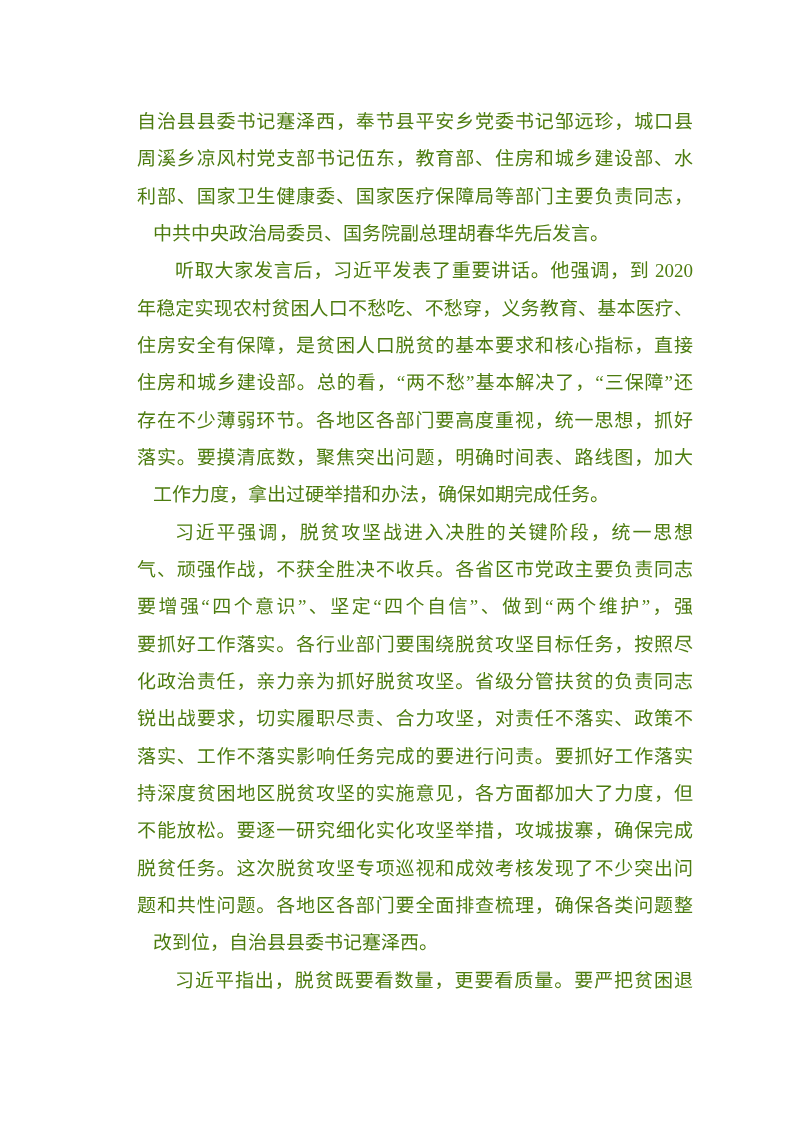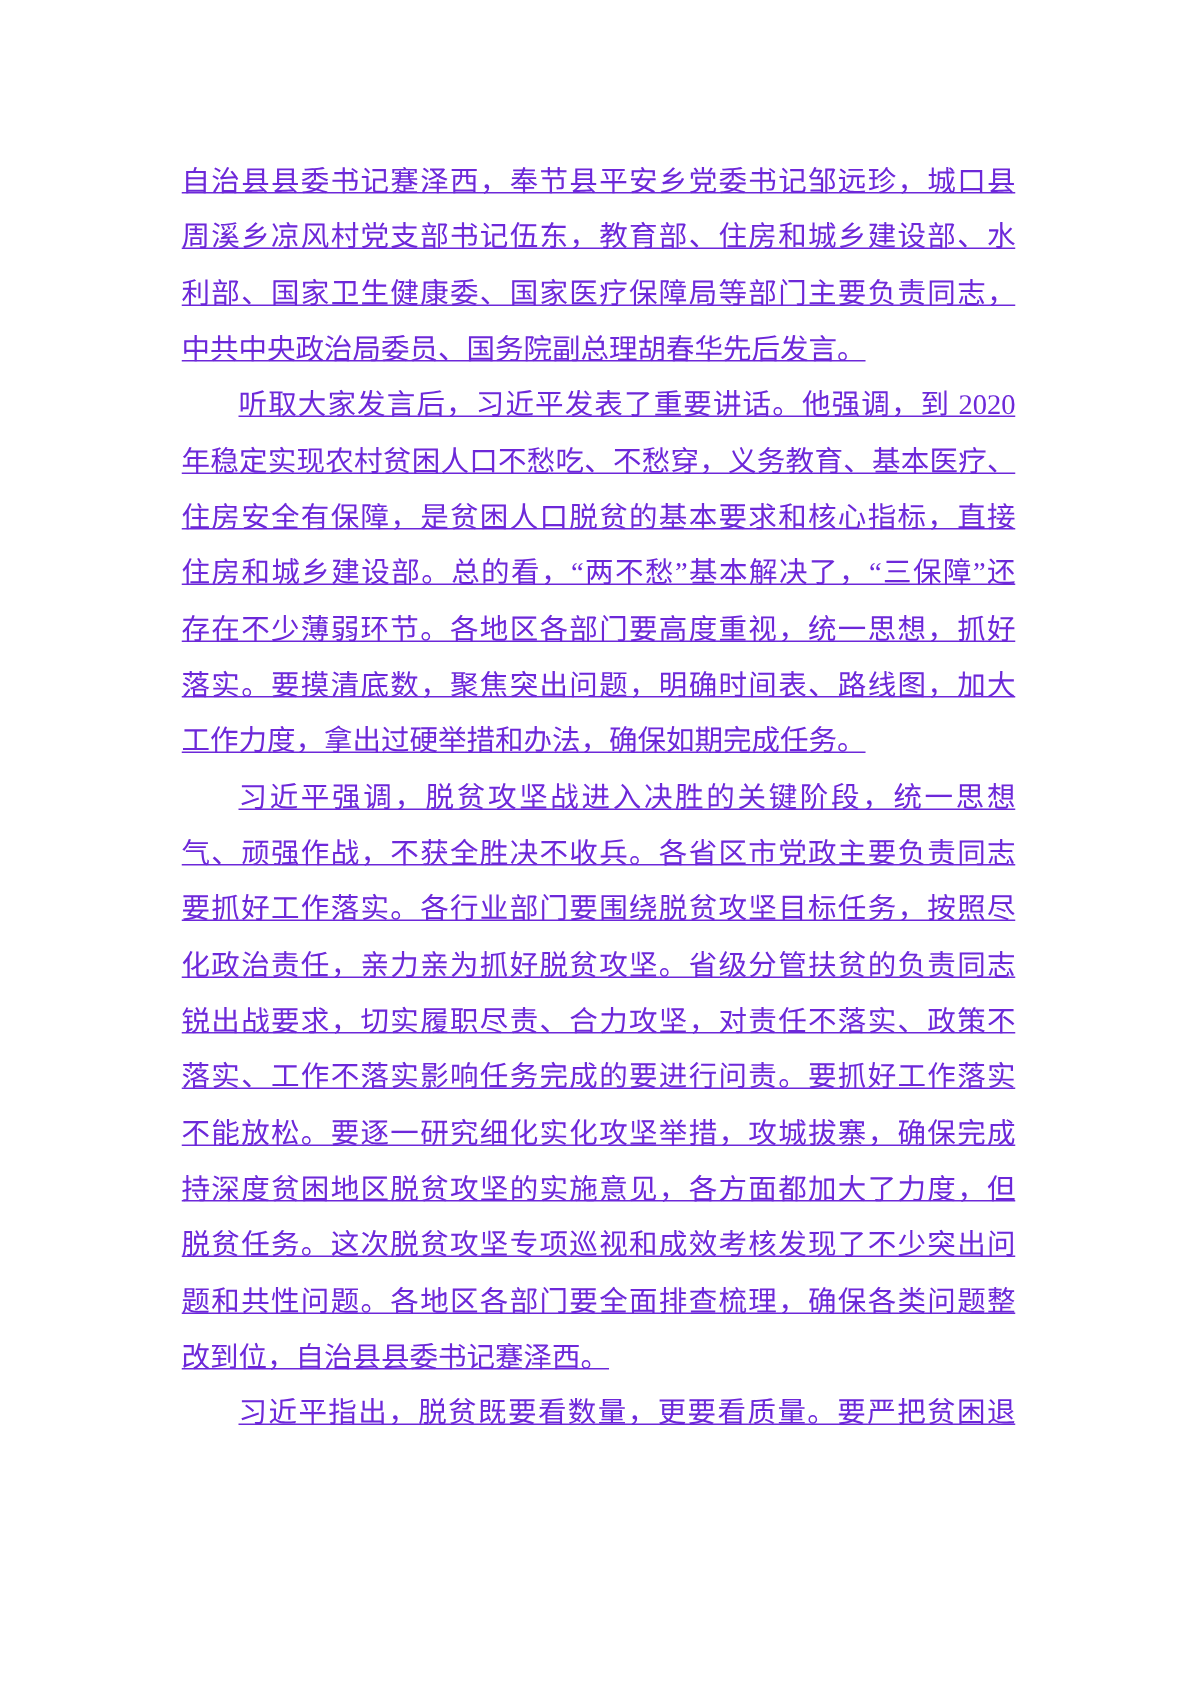--- a/index.html
+++ b/index.html
@@ -10,65 +10,66 @@
   .page {
     position: relative;
     width: 793px;
     height: 1122px;
     background: #ffffff;
     overflow: hidden;
     font-family: "Liberation Serif", "DejaVu Serif", serif;
   }
   .text-block {
     position: absolute;
-    left: 121px;
+    left: 137px;
     top: 103px;
     width: 556px;
-    color: #6d28d9;
+    color: #4d7c0f;
     font-size: 19px;
-    text-decoration: underline;
   }
   .line {
     line-height: 37.33px;
     height: 37.33px;
     white-space: normal;
     text-align: justify;
     text-align-last: justify;
     overflow: hidden;
   }
   .line.indent {
     text-indent: 2em;
   }
   .line.para-end {
     text-align: center;
     text-align-last: left;
+    margin-left: 16px;
   }
 </style>
 </head>
 <body>
 
 <div class="page">
   <div class="text-block" id="text-block">
       <div class="line">自治县县委书记蹇泽西，奉节县平安乡党委书记邹远珍，城口县</div>
       <div class="line">周溪乡凉风村党支部书记伍东，教育部、住房和城乡建设部、水</div>
       <div class="line">利部、国家卫生健康委、国家医疗保障局等部门主要负责同志，</div>
       <div class="line para-end">中共中央政治局委员、国务院副总理胡春华先后发言。</div>
       <div class="line indent">听取大家发言后，习近平发表了重要讲话。他强调，到 2020</div>
       <div class="line">年稳定实现农村贫困人口不愁吃、不愁穿，义务教育、基本医疗、</div>
       <div class="line">住房安全有保障，是贫困人口脱贫的基本要求和核心指标，直接</div>
       <div class="line">住房和城乡建设部。总的看，“两不愁”基本解决了，“三保障”还</div>
       <div class="line">存在不少薄弱环节。各地区各部门要高度重视，统一思想，抓好</div>
       <div class="line">落实。要摸清底数，聚焦突出问题，明确时间表、路线图，加大</div>
       <div class="line para-end">工作力度，拿出过硬举措和办法，确保如期完成任务。</div>
       <div class="line indent">习近平强调，脱贫攻坚战进入决胜的关键阶段，统一思想</div>
       <div class="line">气、顽强作战，不获全胜决不收兵。各省区市党政主要负责同志</div>
+      <div class="line">要增强“四个意识”、坚定“四个自信”、做到“两个维护”，强</div>
       <div class="line">要抓好工作落实。各行业部门要围绕脱贫攻坚目标任务，按照尽</div>
       <div class="line">化政治责任，亲力亲为抓好脱贫攻坚。省级分管扶贫的负责同志</div>
       <div class="line">锐出战要求，切实履职尽责、合力攻坚，对责任不落实、政策不</div>
       <div class="line">落实、工作不落实影响任务完成的要进行问责。要抓好工作落实</div>
+      <div class="line">持深度贫困地区脱贫攻坚的实施意见，各方面都加大了力度，但</div>
       <div class="line">不能放松。要逐一研究细化实化攻坚举措，攻城拔寨，确保完成</div>
-      <div class="line">持深度贫困地区脱贫攻坚的实施意见，各方面都加大了力度，但</div>
       <div class="line">脱贫任务。这次脱贫攻坚专项巡视和成效考核发现了不少突出问</div>
       <div class="line">题和共性问题。各地区各部门要全面排查梳理，确保各类问题整</div>
       <div class="line para-end">改到位，自治县县委书记蹇泽西。</div>
       <div class="line indent">习近平指出，脱贫既要看数量，更要看质量。要严把贫困退</div>
     </div>
 </div>
 
 </body></html>

